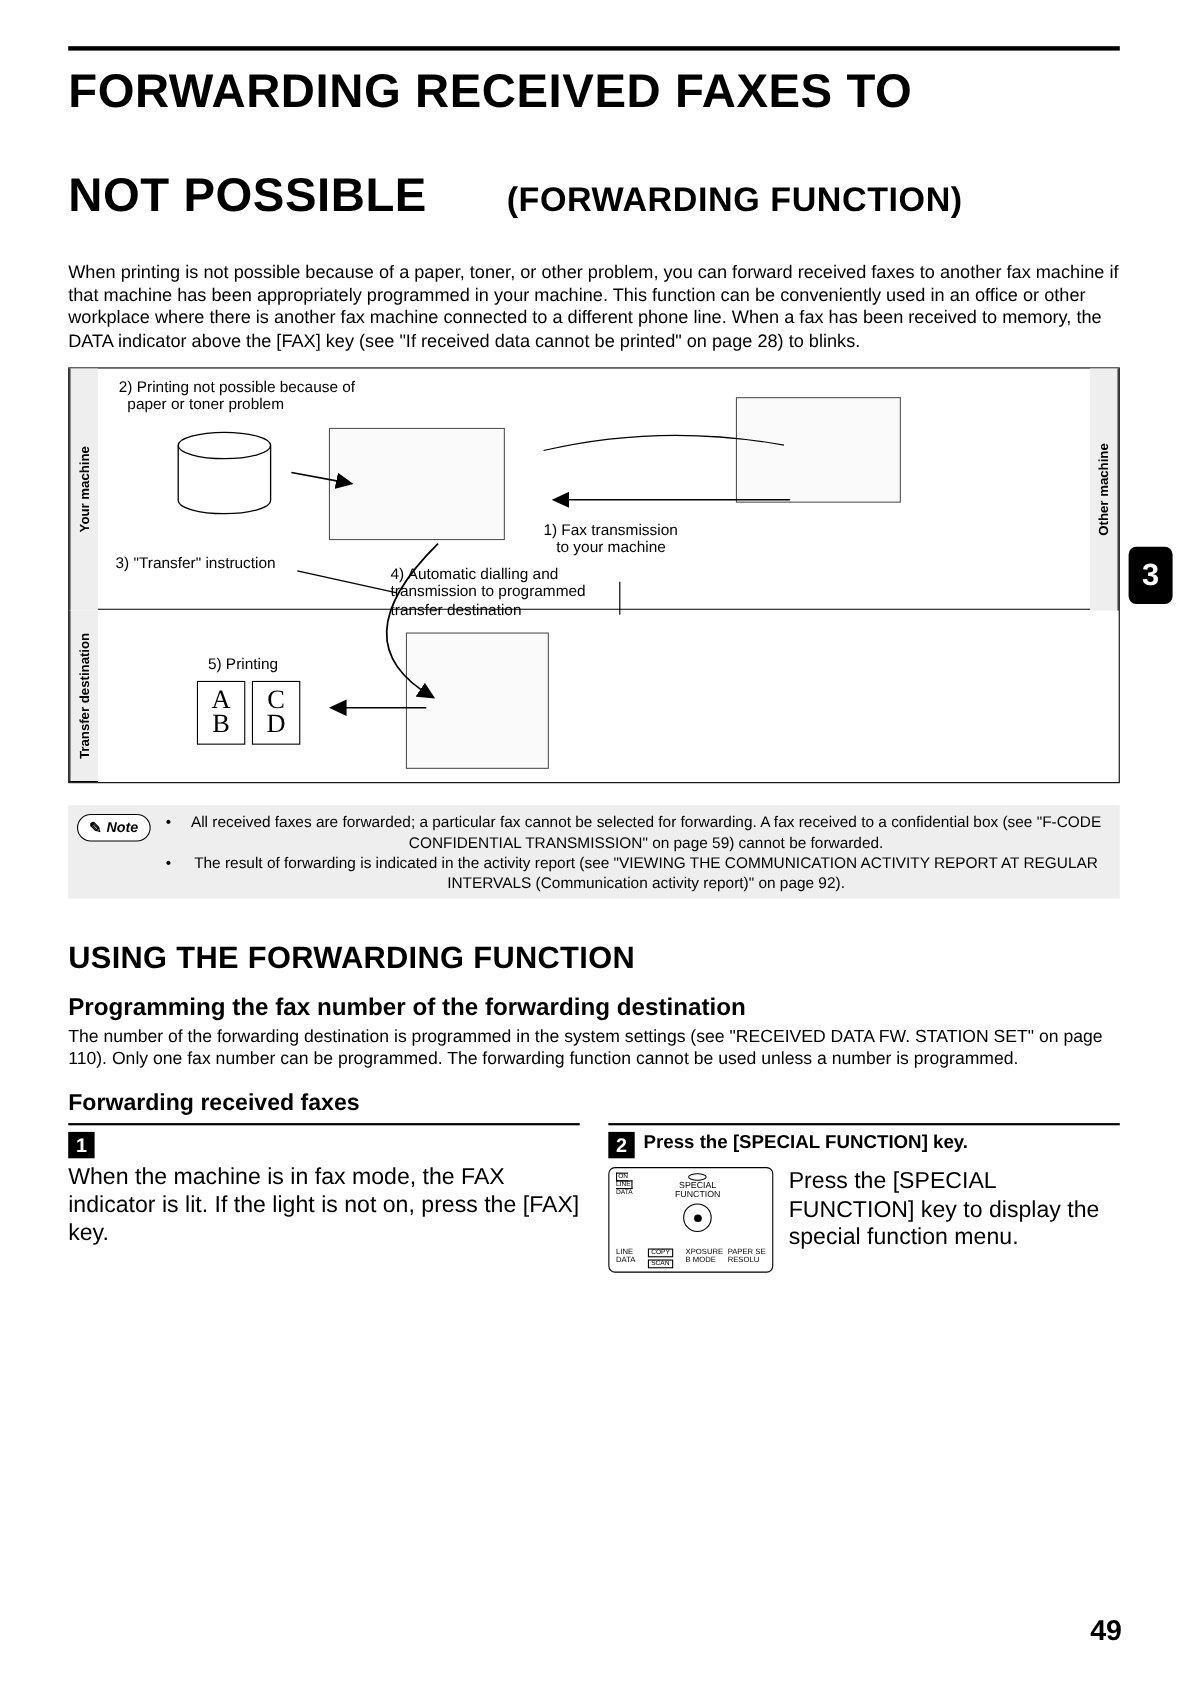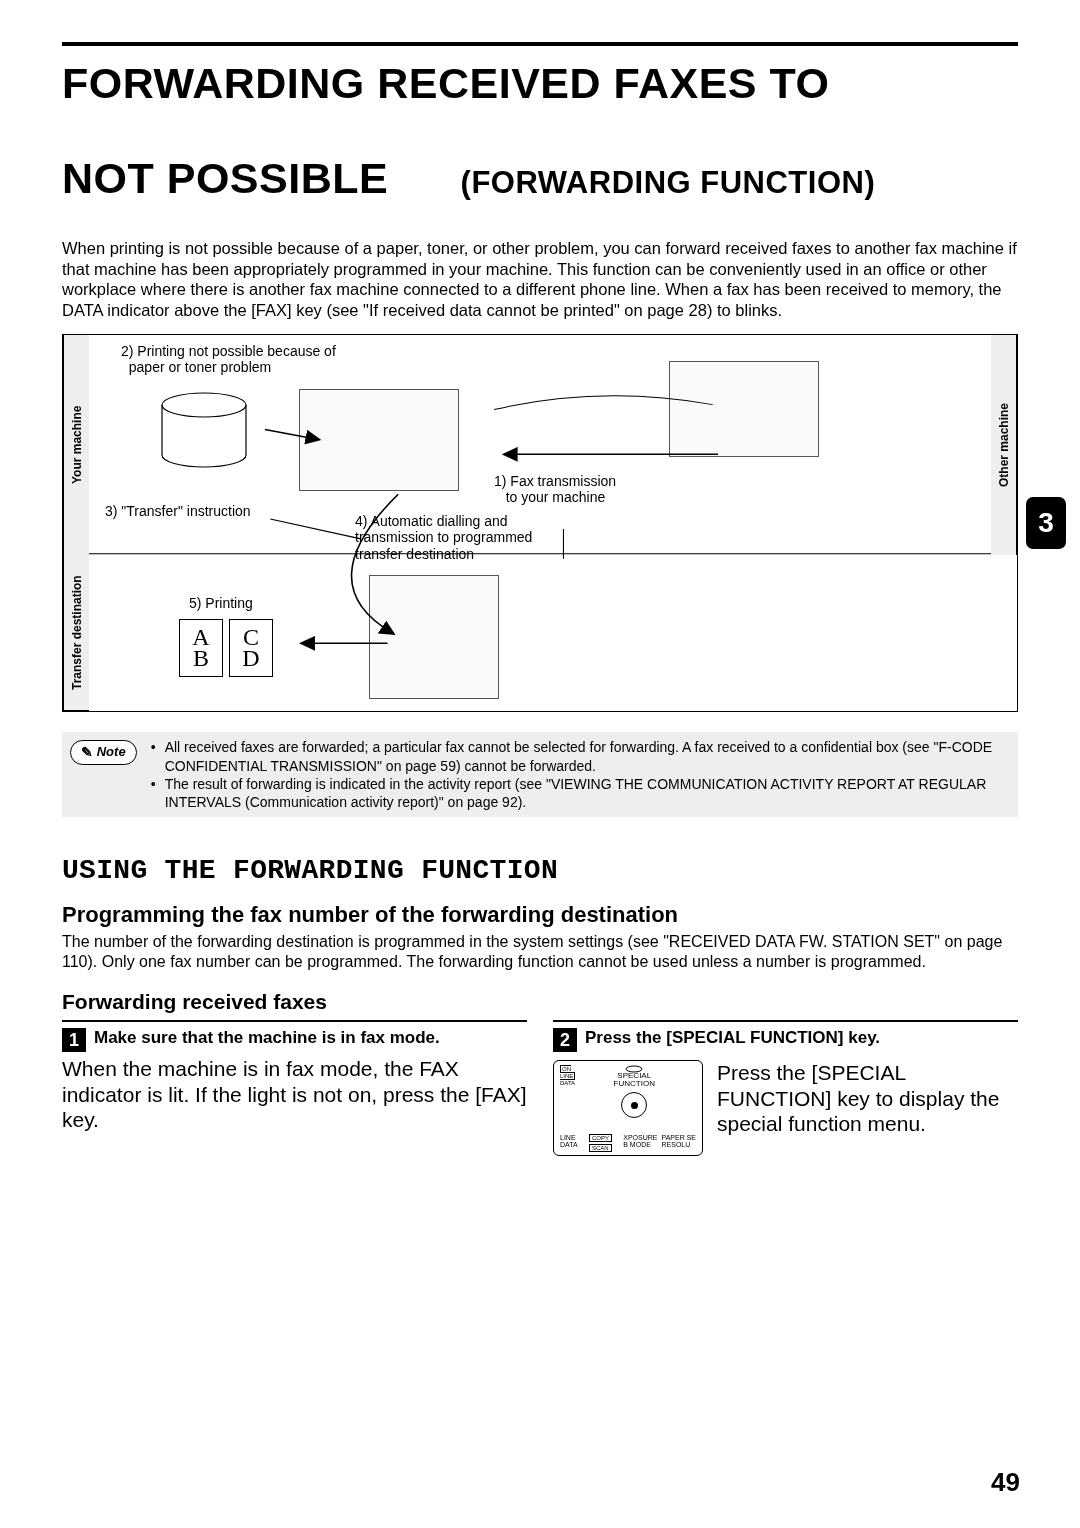--- a/index.html
+++ b/index.html
@@ -123,26 +123,26 @@
     font-weight: 700;
     font-style: italic;
     background: #fff;
     margin-top: 2px;
     display: flex;
     align-items: center;
     gap: 4px;
   }
   .note-pill .pen { font-style: normal; font-size: 14px;}
   .note-list { list-style: none; }
-  .note-list li { position: relative; padding-left: 14px; }
+  .note-list li { position: relative; padding-left: 14px; text-align: center; }
   .note-list li::before {
     content: "•"; position: absolute; left: 0; top: 0;
   }
 
-  .h2 { font-size: 28px; font-weight: 800; margin-top: 38px; letter-spacing: 0.3px; font-family: Liberation Mono, monospace;}
+  .h2 { font-size: 28px; font-weight: 800; margin-top: 38px; letter-spacing: 0.3px;}
   .h3 { font-size: 22px; font-weight: 800; margin-top: 16px; }
   .para { font-size: 16px; line-height: 1.25; margin-top: 4px; }
   .h3b { font-size: 21px; font-weight: 800; margin-top: 18px;}
 
   .steps { display: flex; gap: 26px; margin-top: 6px; }
   .step-col { flex: 1; }
   .step-rule { border-top: 2.5px solid #000; margin-bottom: 6px;}
   .step-head { display: flex; align-items: flex-start; gap: 8px; }
   .step-num {
     background: #000; color: #fff;
@@ -209,21 +209,21 @@
   <span class="sub">(FORWARDING FUNCTION)</span>
 </h1>
 
 <p class="intro">When printing is not possible because of a paper, toner, or other problem, you can forward received faxes to another fax machine if that machine has been appropriately programmed in your machine. This function can be conveniently used in an office or other workplace where there is another fax machine connected to a different phone line. When a fax has been received to memory, the DATA indicator above the [FAX] key (see "If received data cannot be printed" on page 28) to blinks.</p>
 
 <div class="diagram-wrap">
   <div class="vlabel top">Your machine</div>
   <div class="vlabel bot">Transfer destination</div>
   <div class="rvlabel">Other machine</div>
 
-  <div class="diag-text" style="left:58px; top:8px;">
+  <div class="diag-text" style="left:45px; top:8px;">
     <span>2) Printing not possible because of</span><br>
     &nbsp;&nbsp;<span>paper or toner problem</span>
   </div>
 
   <div class="diag-text" style="left:431px; top:138px;">
     <span>1) Fax transmission</span><br>
     &nbsp;&nbsp;&nbsp;<span>to your machine</span>
   </div>
 
   <div class="diag-text" style="left:42px; top:168px;">3) "Transfer" instruction</div>
@@ -305,21 +305,20 @@
 <h3 class="h3">Programming the fax number of the forwarding destination</h3>
 <p class="para">The number of the forwarding destination is programmed in the system settings (see "RECEIVED DATA FW. STATION SET" on page 110). Only one fax number can be programmed. The forwarding function cannot be used unless a number is programmed.</p>
 
 <h3 class="h3b">Forwarding received faxes</h3>
 
 <div class="steps">
   <div class="step-col">
     <div class="step-rule"></div>
     <div class="step-head">
       <div class="step-num">1</div>
-      <div class="step-title">Make sure that the machine is in fax mode.</div>
     </div>
     <div class="step-body">When the machine is in fax mode, the FAX indicator is lit. If the light is not on, press the [FAX] key.</div>
   </div>
 
   <div class="step-col">
     <div class="step-rule"></div>
     <div class="step-head">
       <div class="step-num">2</div>
       <div class="step-title">Press the [SPECIAL FUNCTION] key.</div>
     </div>

